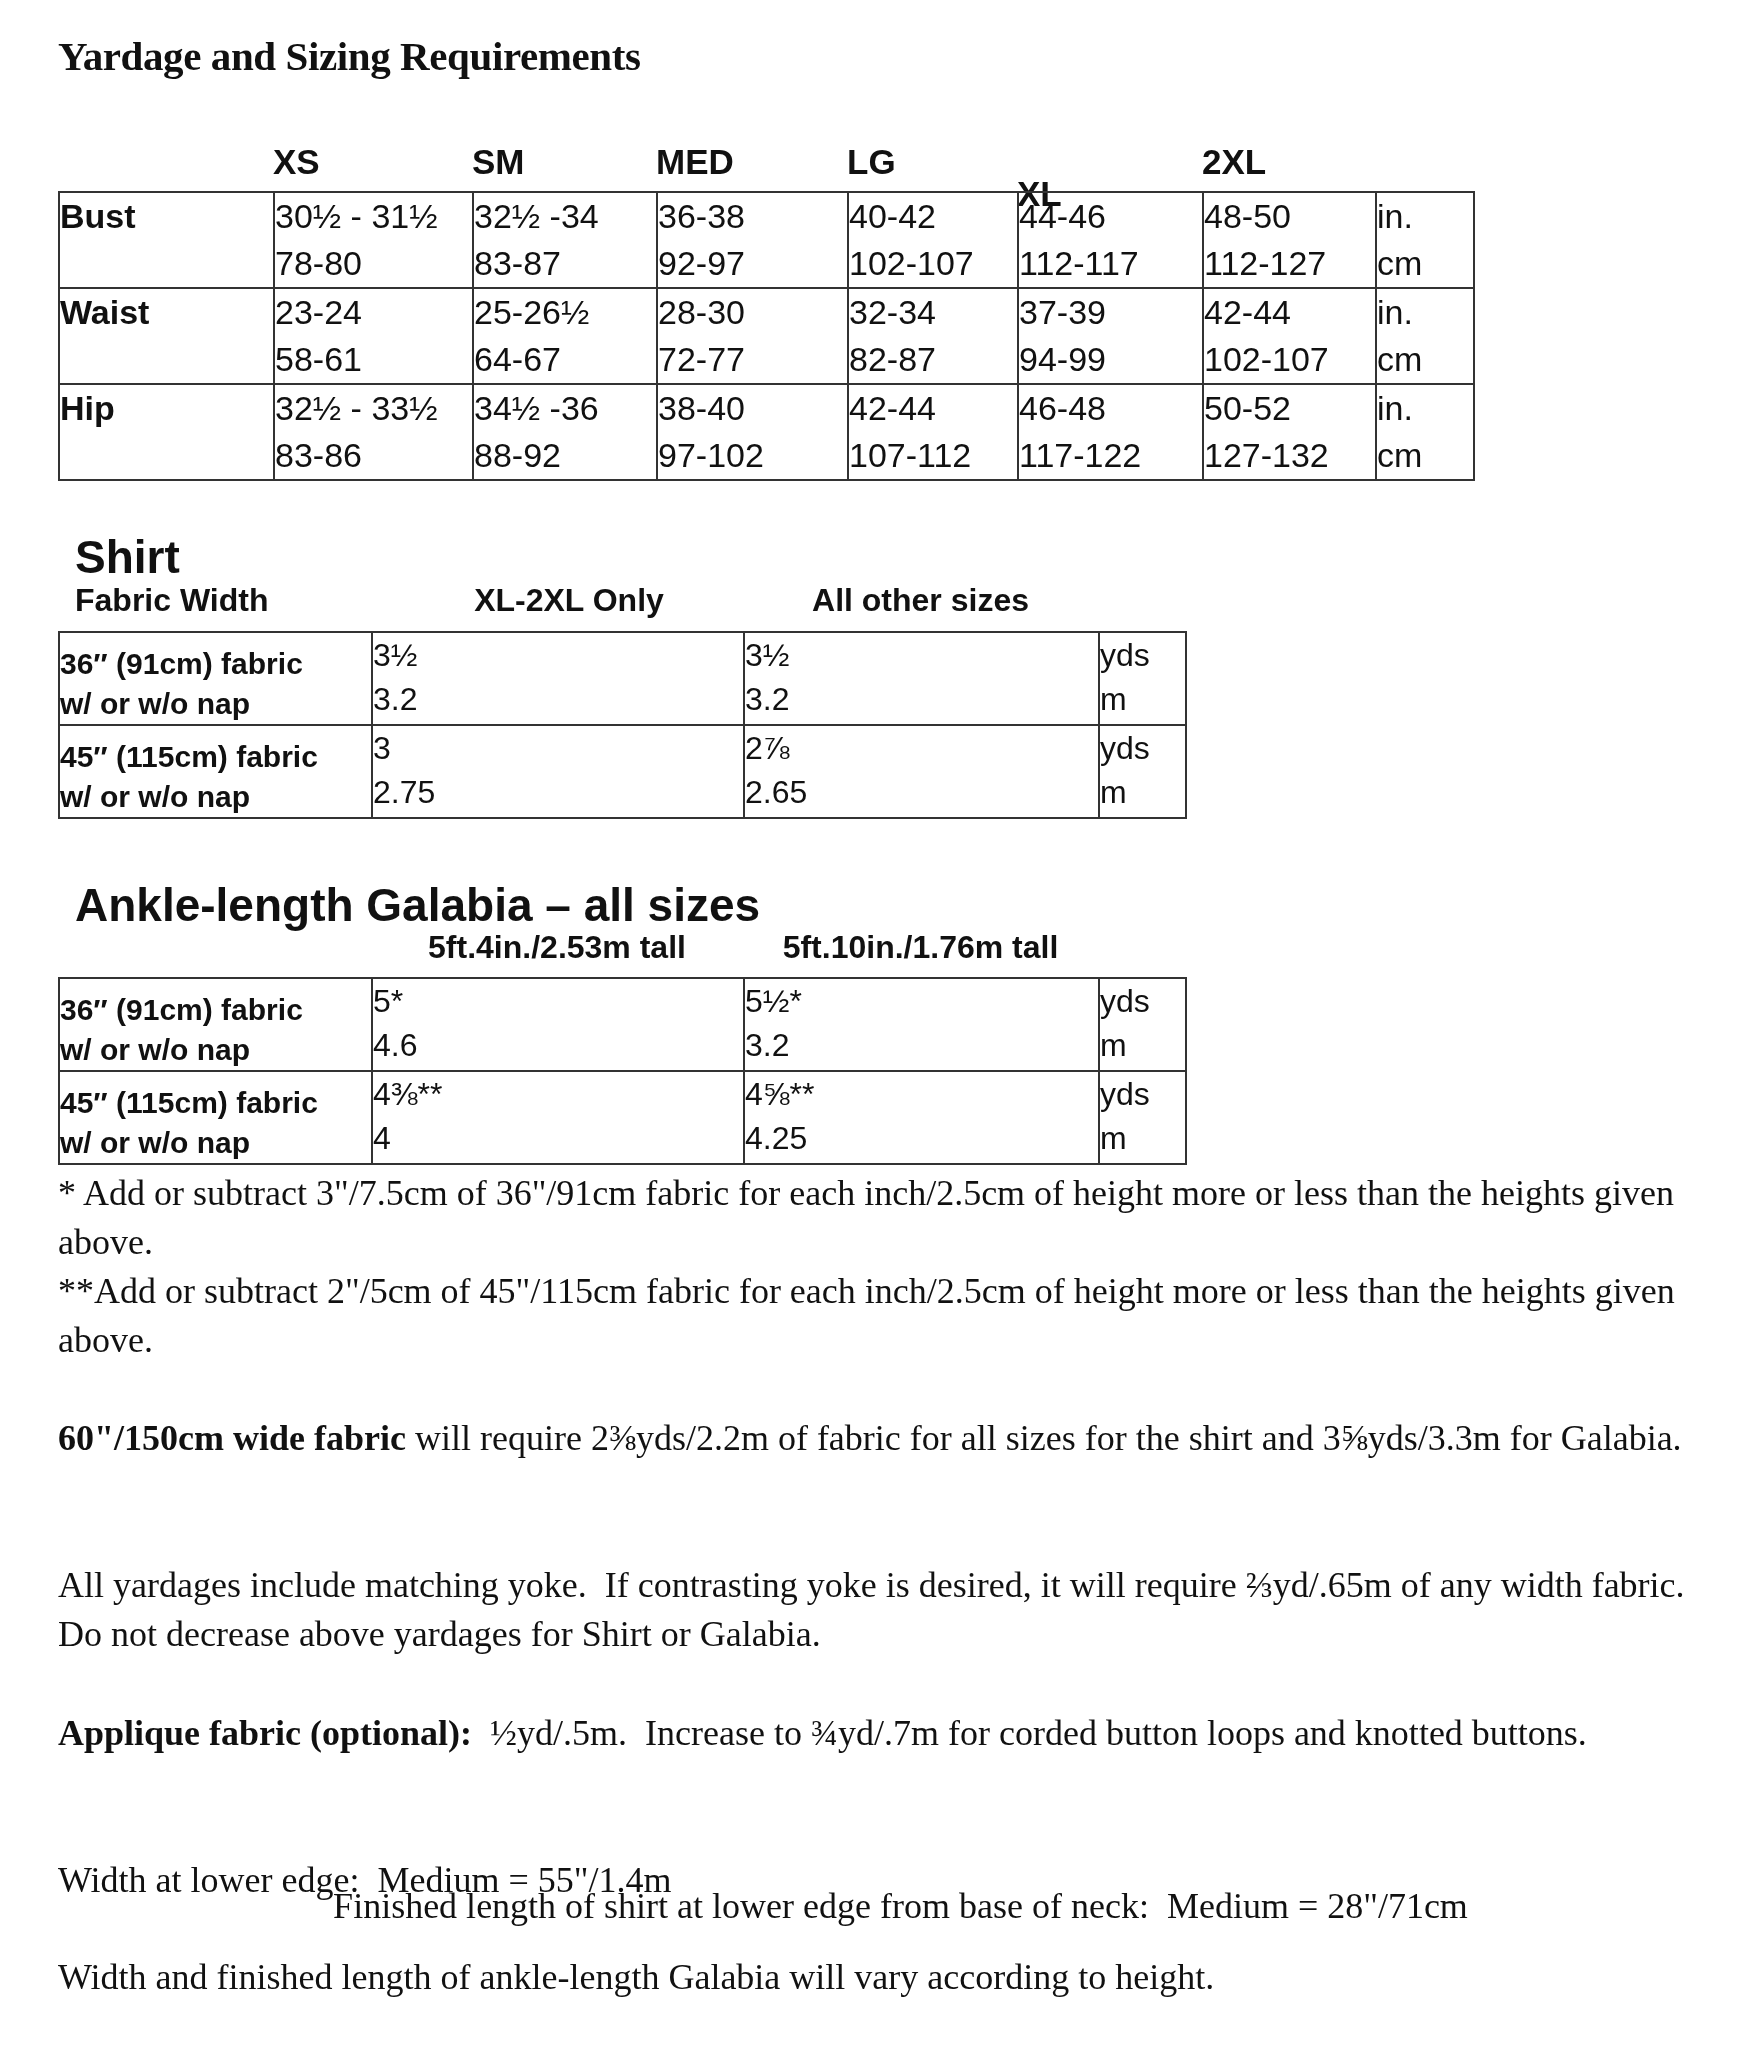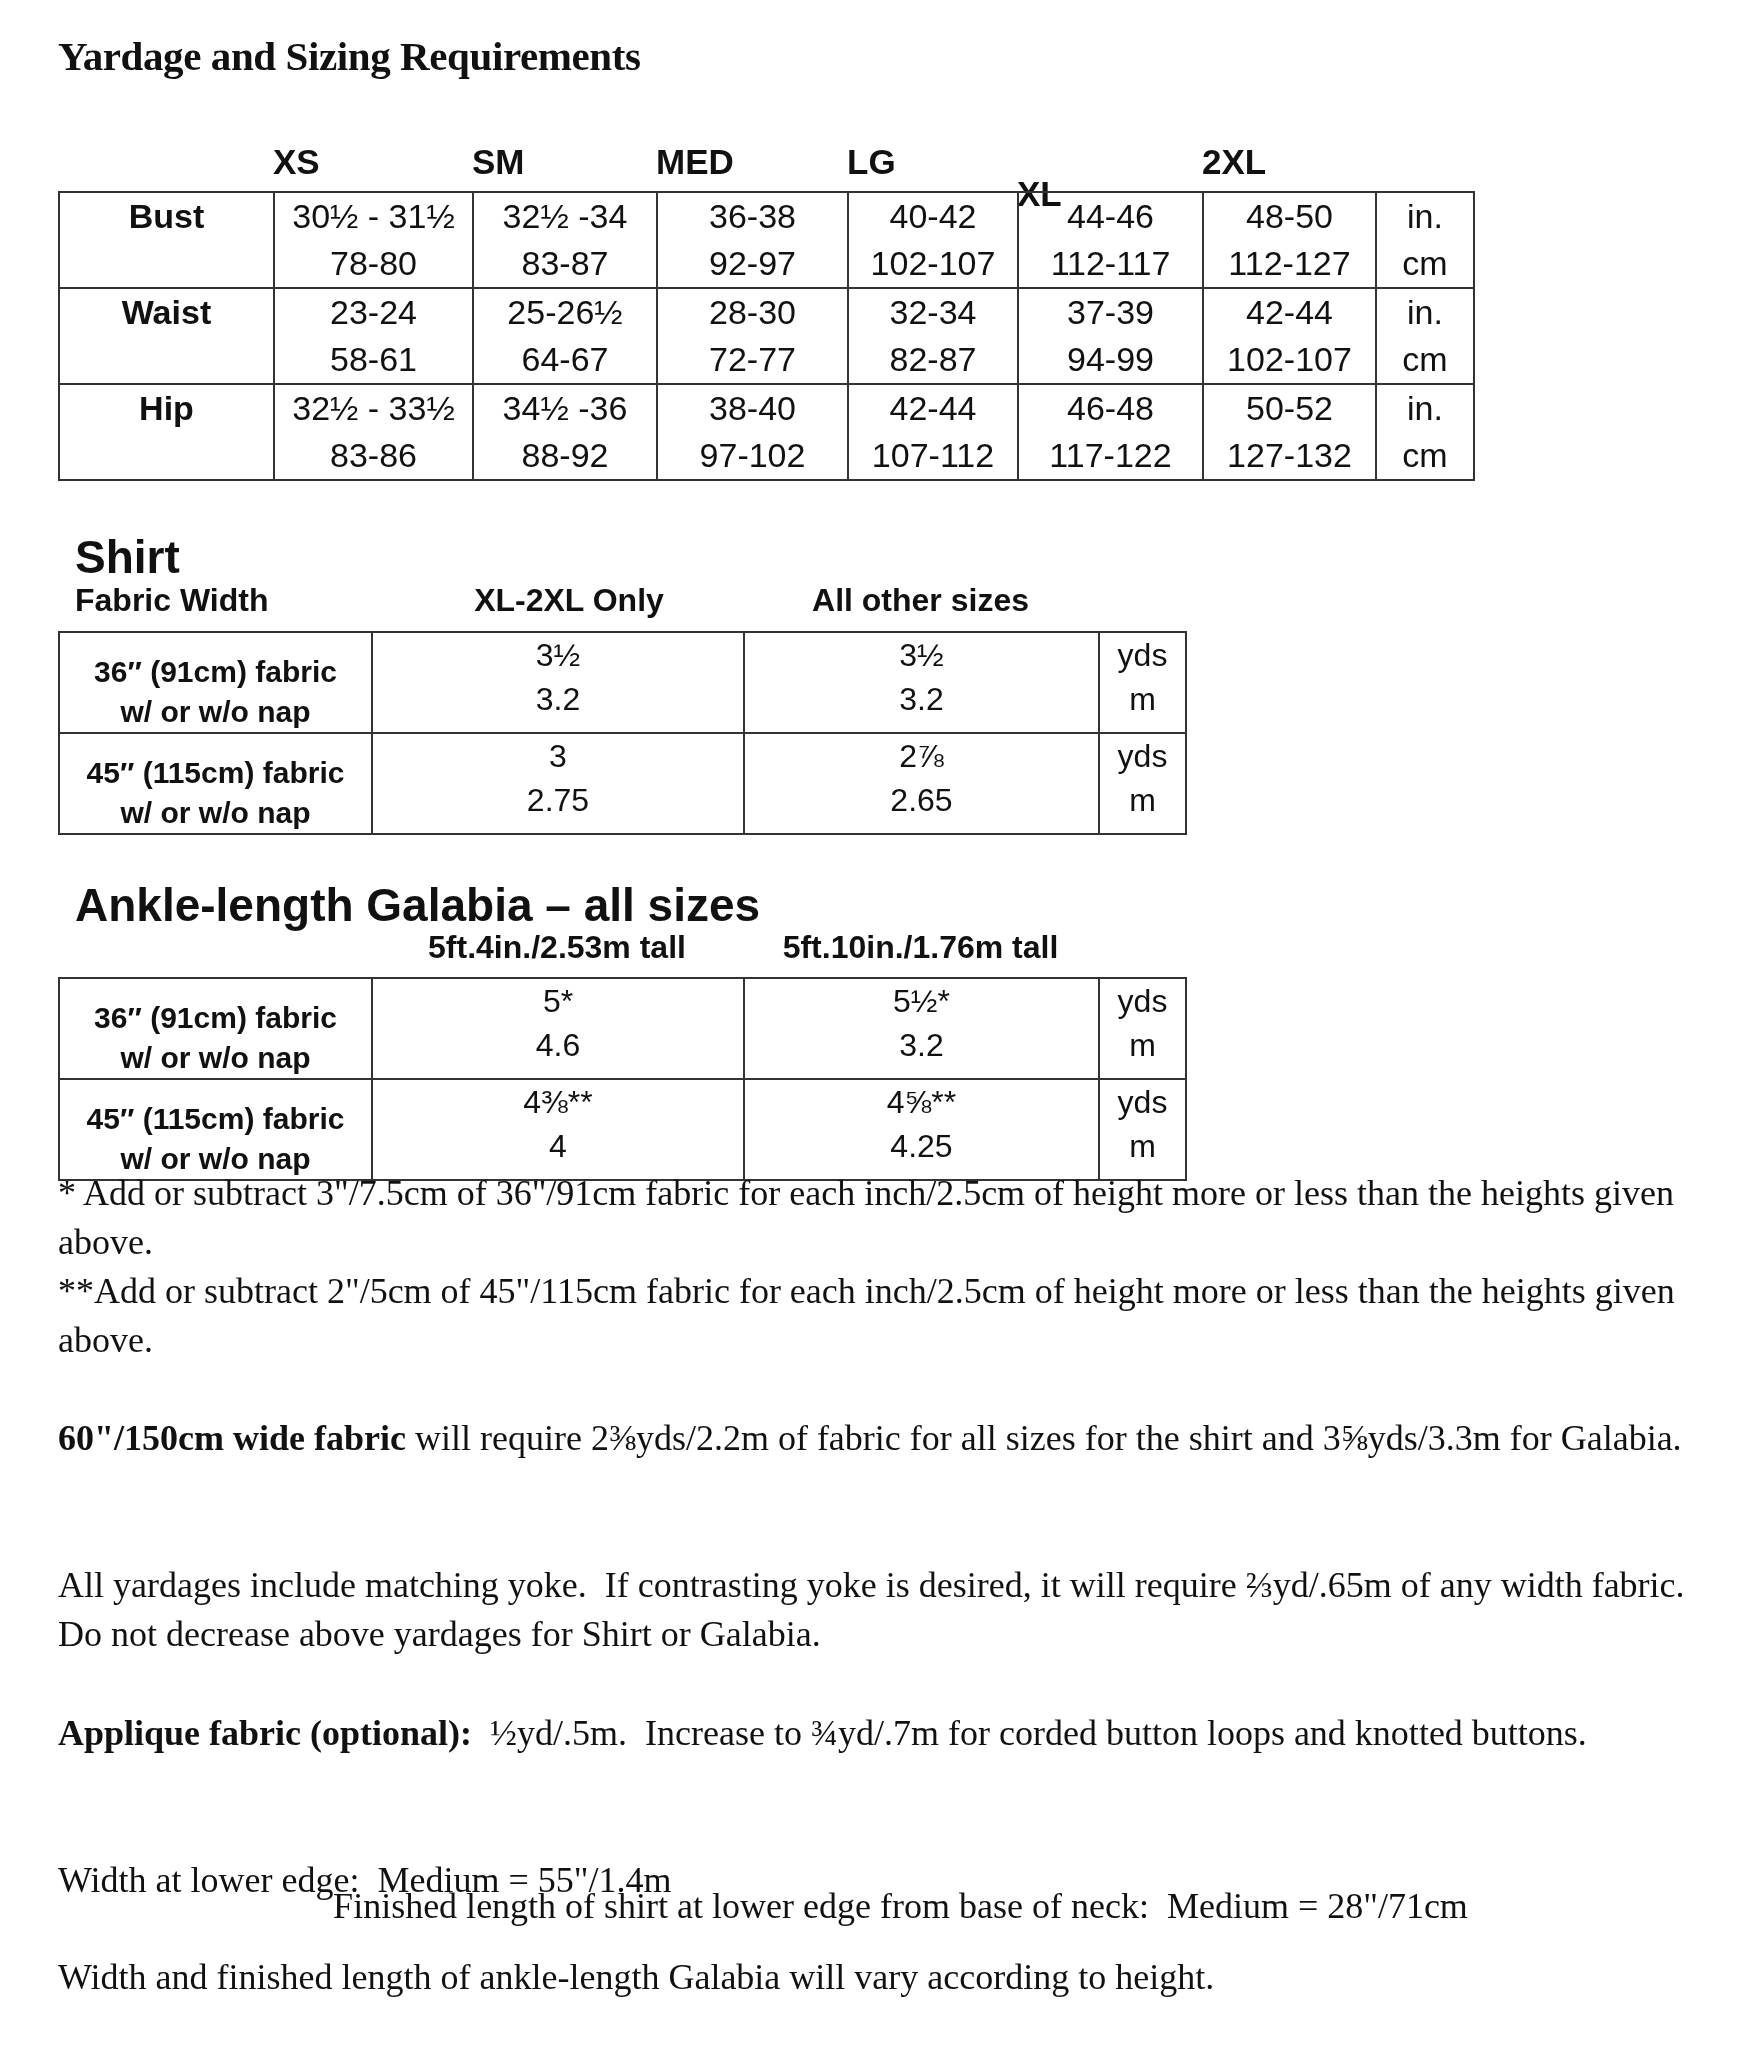--- a/index.html
+++ b/index.html
@@ -5,35 +5,35 @@
   html, body { margin: 0; padding: 0; background: #ffffff; }
   body { width: 1764px; height: 2071px; position: relative; overflow: hidden; color: #111; }
   .serif { font-family: "Liberation Serif", "DejaVu Serif", serif; }
   .sans { font-family: "Liberation Sans", "DejaVu Sans", sans-serif; }
   .abs { position: absolute; }
 
   #page-title { left: 58px; top: 32px; font-size: 41px; font-weight: bold; letter-spacing: -0.4px; }
 
   
   table.grid { position: absolute; border-collapse: collapse; table-layout: fixed; }
-  table.grid td { border: 2.2px solid #333; padding: 0; text-align: center; vertical-align: top; font-size: 34px; line-height: 47px; }
+  table.grid td { border: 2.2px solid #333; padding: 0; text-align: left; vertical-align: top; font-size: 34px; line-height: 47px; }
   table.grid td.lbl { font-weight: bold; }
   table.grid td .ln { display: block; height: 47px; }
 
   
   #size-table { left: 58px; top: 191px; width: 1415px; }
   .size-head { position: absolute; top: 142px; font-size: 35px; font-weight: bold; text-align: left; }
   
   
   .section-title { position: absolute; left: 75px; font-size: 46px; font-weight: bold; }
   .col-head { position: absolute; font-size: 32px; font-weight: bold; text-align: center; }
   table.yard td { font-size: 32px; line-height: 40px; }
   table.yard td .ln { height: 44px; line-height: 44px; }
   table.yard td.lbl .ln { font-size: 30px; height: 40px; line-height: 40px; }
-  table.yard td.lbl { padding-top: 19px; }
+  table.yard td.lbl { padding-top: 11px; }
   #shirt-table { left: 58px; top: 631px; width: 1127px; }
   #galabia-table { left: 58px; top: 977px; width: 1127px; }
 
   .para { position: absolute; left: 58px; width: 1685px; font-size: 36px; line-height: 49px; }
   .para b { font-weight: bold; }
 </style>
 </head>
 <body>
 
 <div id="page-title" class="abs serif">Yardage and Sizing Requirements</div>

